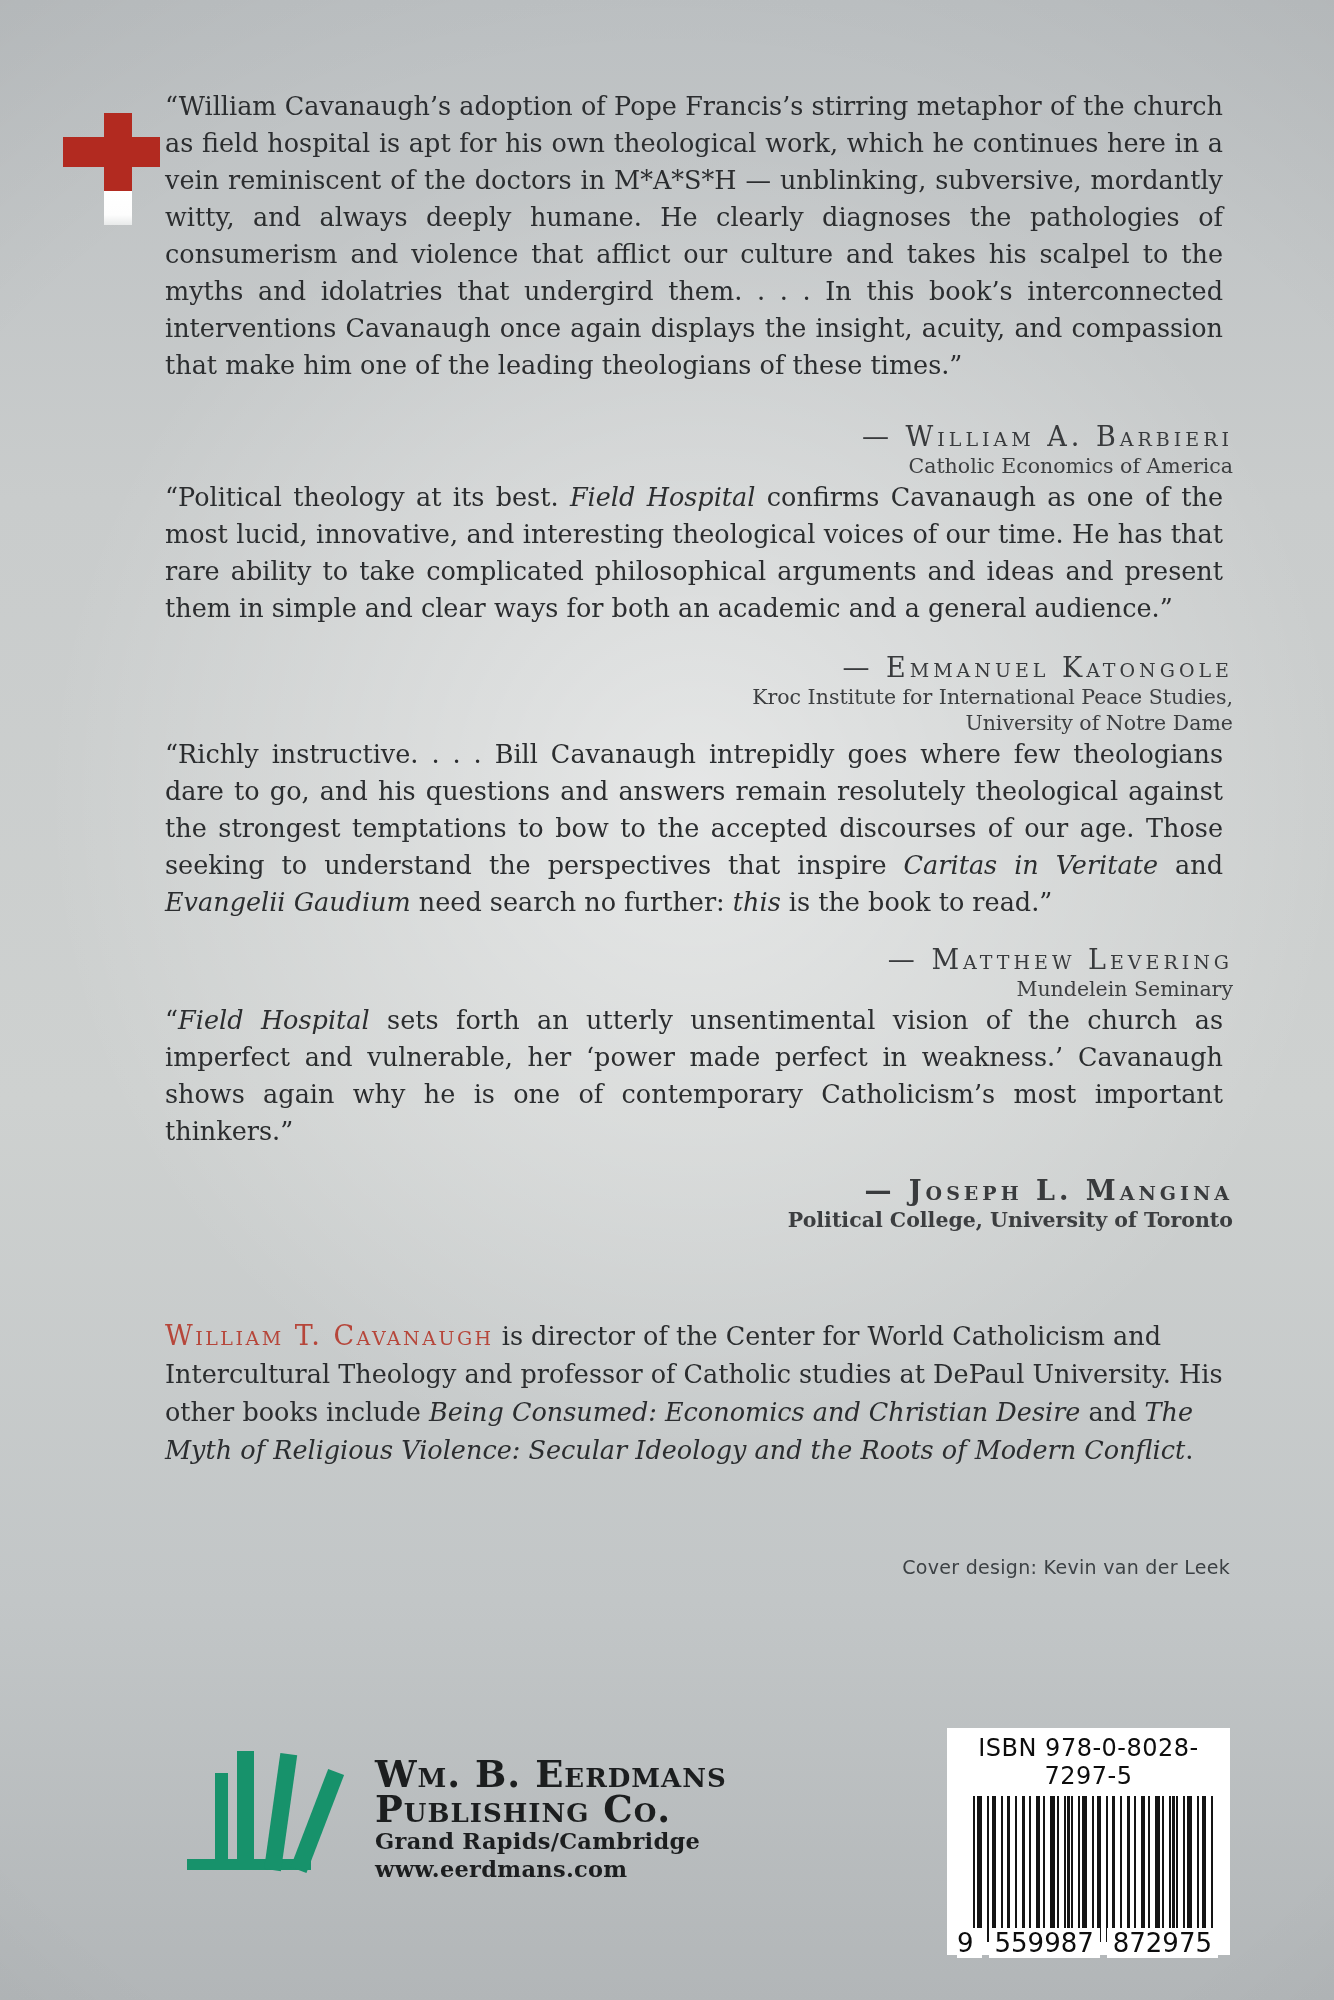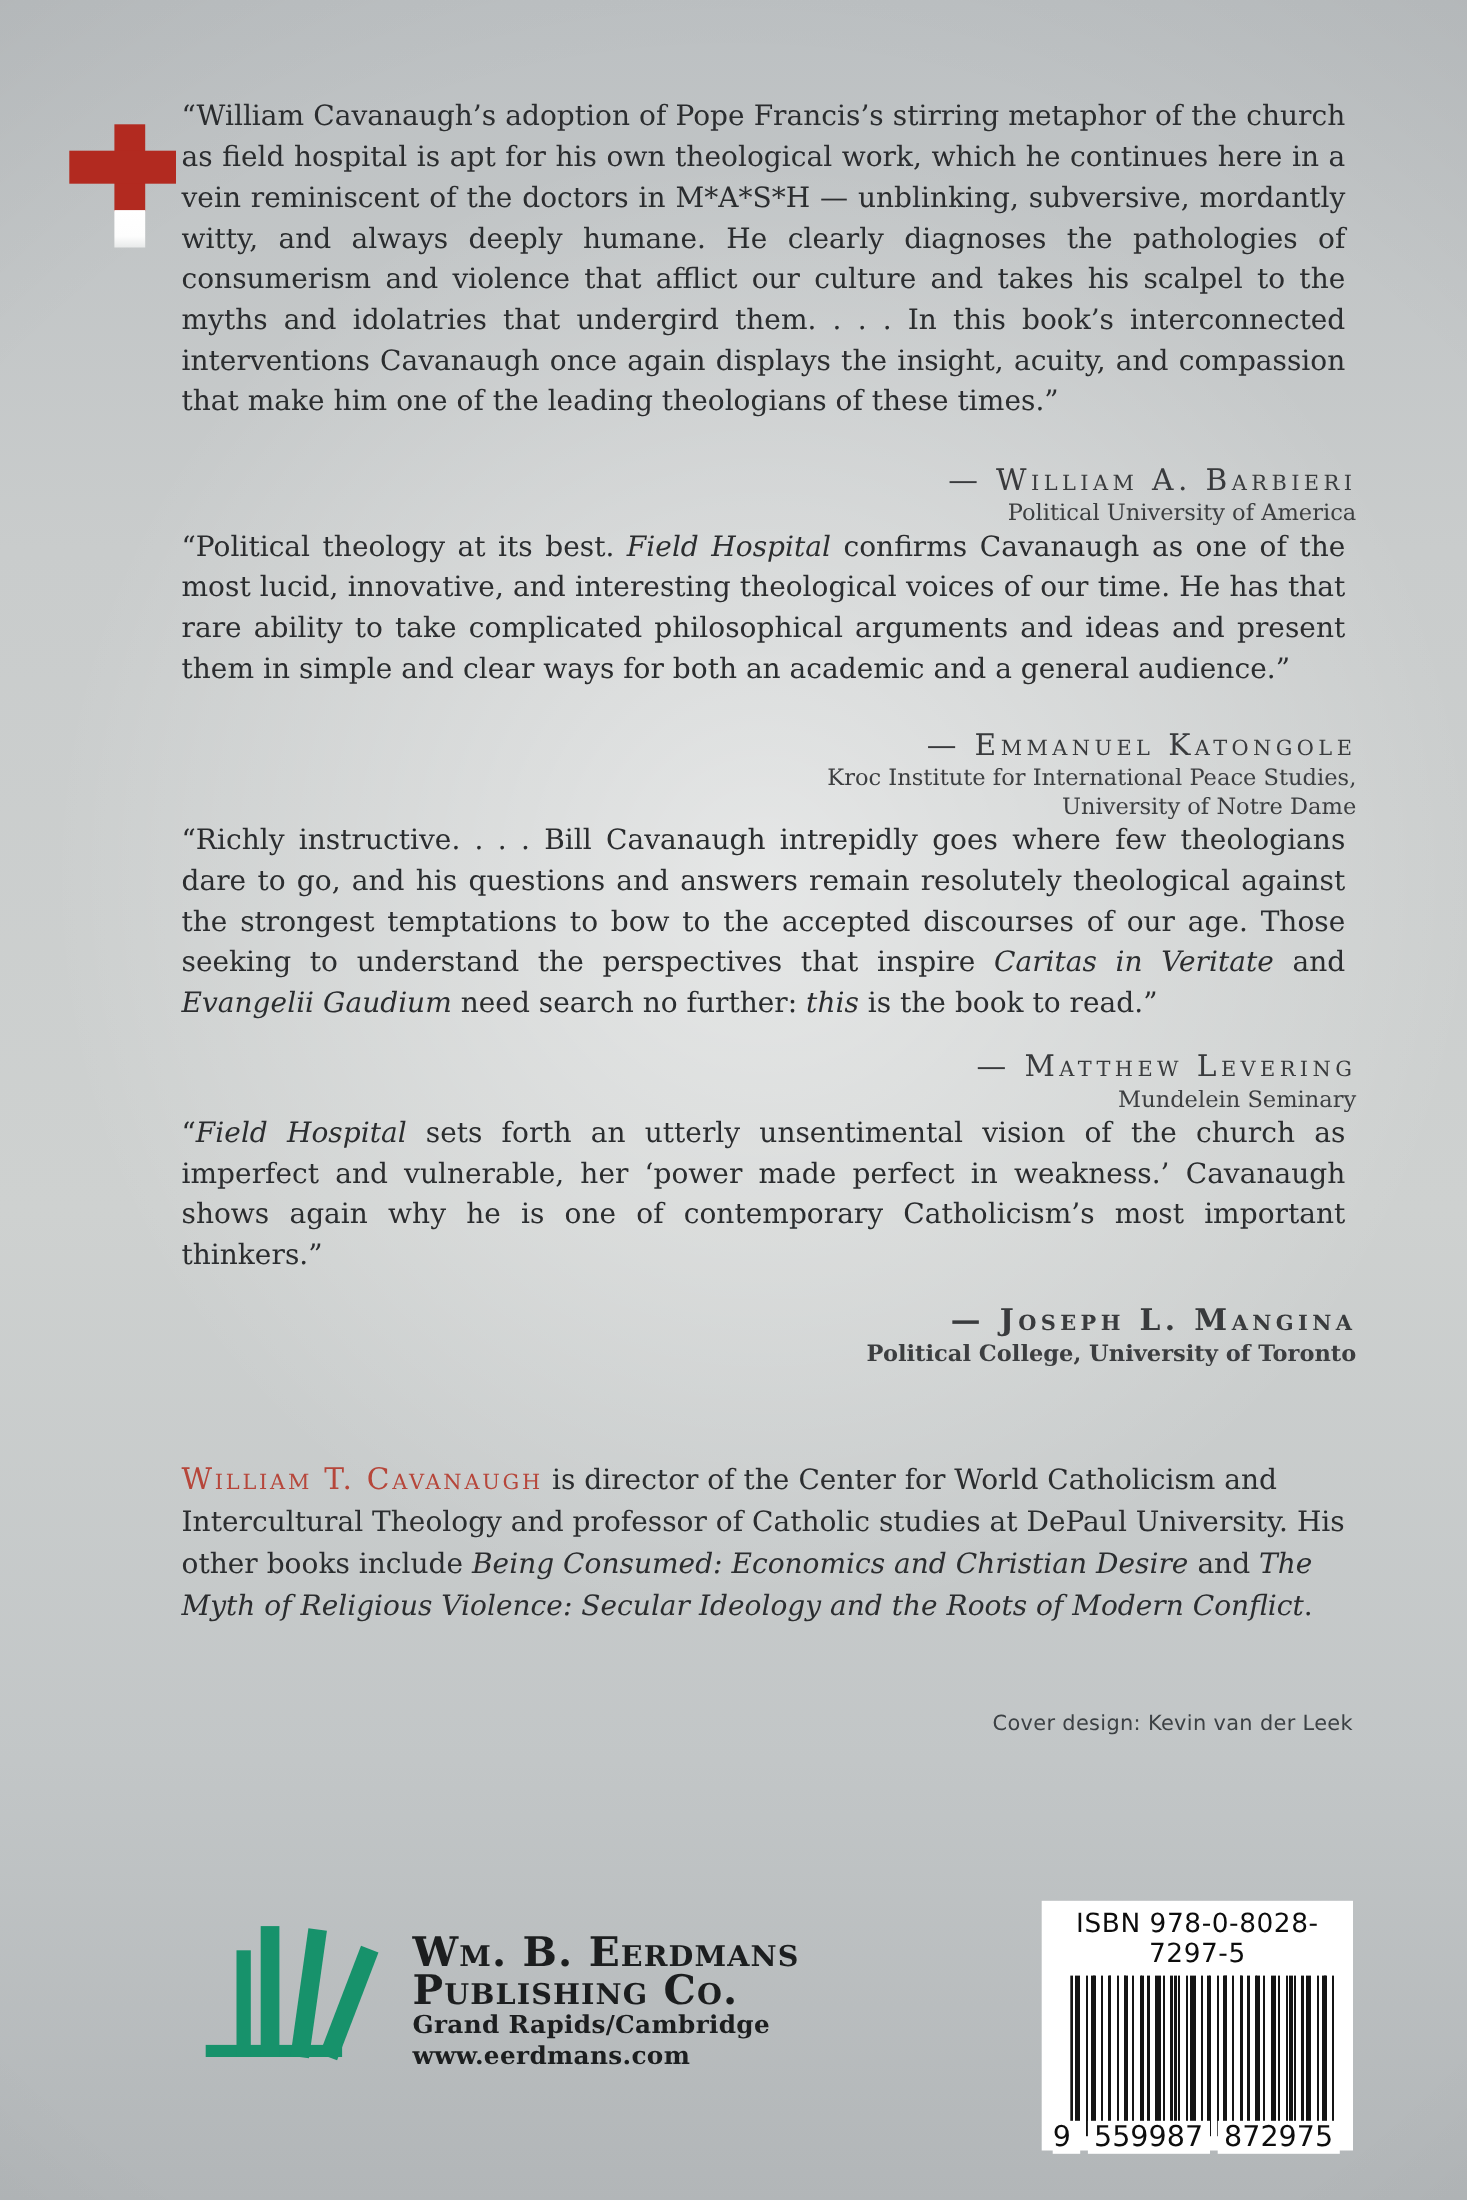--- a/index.html
+++ b/index.html
@@ -19,21 +19,21 @@
     background:linear-gradient(180deg,#ffffff 0%,#fdfdfd 70%,#e8eaea 100%);}
   
   .column{position:absolute;left:165px;top:88px;width:1068px;color:#2b2d2f;}
   p.quote{margin:0;padding-right:10px;font-size:25.5px;line-height:37px;text-align:justify;hyphens:auto;}
   .it{font-style:italic;}
   .attr{text-align:right;}
   .attr-name{font-variant:small-caps;font-size:27px;line-height:33px;letter-spacing:4px;color:#393b3d;}
   .attr-aff{font-size:20.5px;line-height:26px;color:#3c3e40;}
   .a1{margin-top:36px;}
   .q2{margin-top:34px;}
-  .a2{margin-top:34px;}
+  .a2{margin-top:24px;}
   .q3{margin-top:64px;}
   .a3{margin-top:22px;}
   .q4{margin-top:36px;}
   .a4{margin-top:24px;font-weight:bold;}
   .bio{margin:84px 0 0 0;font-size:25.5px;line-height:38px;text-align:left;color:#2b2d2f;}
   .bio-name{font-variant:small-caps;letter-spacing:2.5px;color:#b6463a;font-size:27px;}
   
   .cover-design{position:absolute;right:104px;top:1556px;font-family:"DejaVu Sans",sans-serif;
     font-size:19px;color:#3c4144;letter-spacing:.3px;}
   .isbn-box{position:absolute;left:947px;top:1728px;width:283px;height:227px;background:#ffffff;}
@@ -71,21 +71,21 @@
     <div class="v"></div>
     <div class="h"></div>
     <div class="tail"></div>
   </div>
 
   <main class="column">
 
     <p class="quote q1"><span>“William Cavanaugh’s adoption of Pope Francis’s stirring metaphor of the church as field hospital is apt for his own theological work, which he continues here in a vein reminiscent of the doctors in M*A*S*H — unblinking, subversive, mordantly witty, and always deeply humane. He clearly diagnoses the pathologies of consumerism and violence that afflict our culture and takes his scalpel to the myths and idolatries that undergird them. . . . In this book’s interconnected interventions Cavanaugh once again displays the insight, acuity, and compassion that make him one of the leading theologians of these times.”</span></p>
     <div class="attr a1">
       <div class="attr-name">— William A. Barbieri</div>
-      <div class="attr-aff">Political University of America</div>
+      <div class="attr-aff">Catholic Economics of America</div>
     </div>
 
     <p class="quote q2"><span>“Political theology at its best. </span><span class="it">Field Hospital</span><span> confirms Cavanaugh as one of the most lucid, innovative, and interesting theological voices of our time. He has that rare ability to take complicated philosophical arguments and ideas and present them in simple and clear ways for both an academic and a general audience.”</span></p>
     <div class="attr a2">
       <div class="attr-name">— Emmanuel Katongole</div>
       <div class="attr-aff">Kroc Institute for International Peace Studies,</div>
       <div class="attr-aff">University of Notre Dame</div>
     </div>
 
     <p class="quote q3"><span>“Richly instructive. . . . Bill Cavanaugh intrepidly goes where few theologians dare to go, and his questions and answers remain resolutely theological against the strongest temptations to bow to the accepted discourses of our age. Those seeking to understand the perspectives that inspire </span><span class="it">Caritas in Veritate</span><span> and </span><span class="it">Evangelii Gaudium</span><span> need search no further: </span><span class="it">this</span><span> is the book to read.”</span></p>

